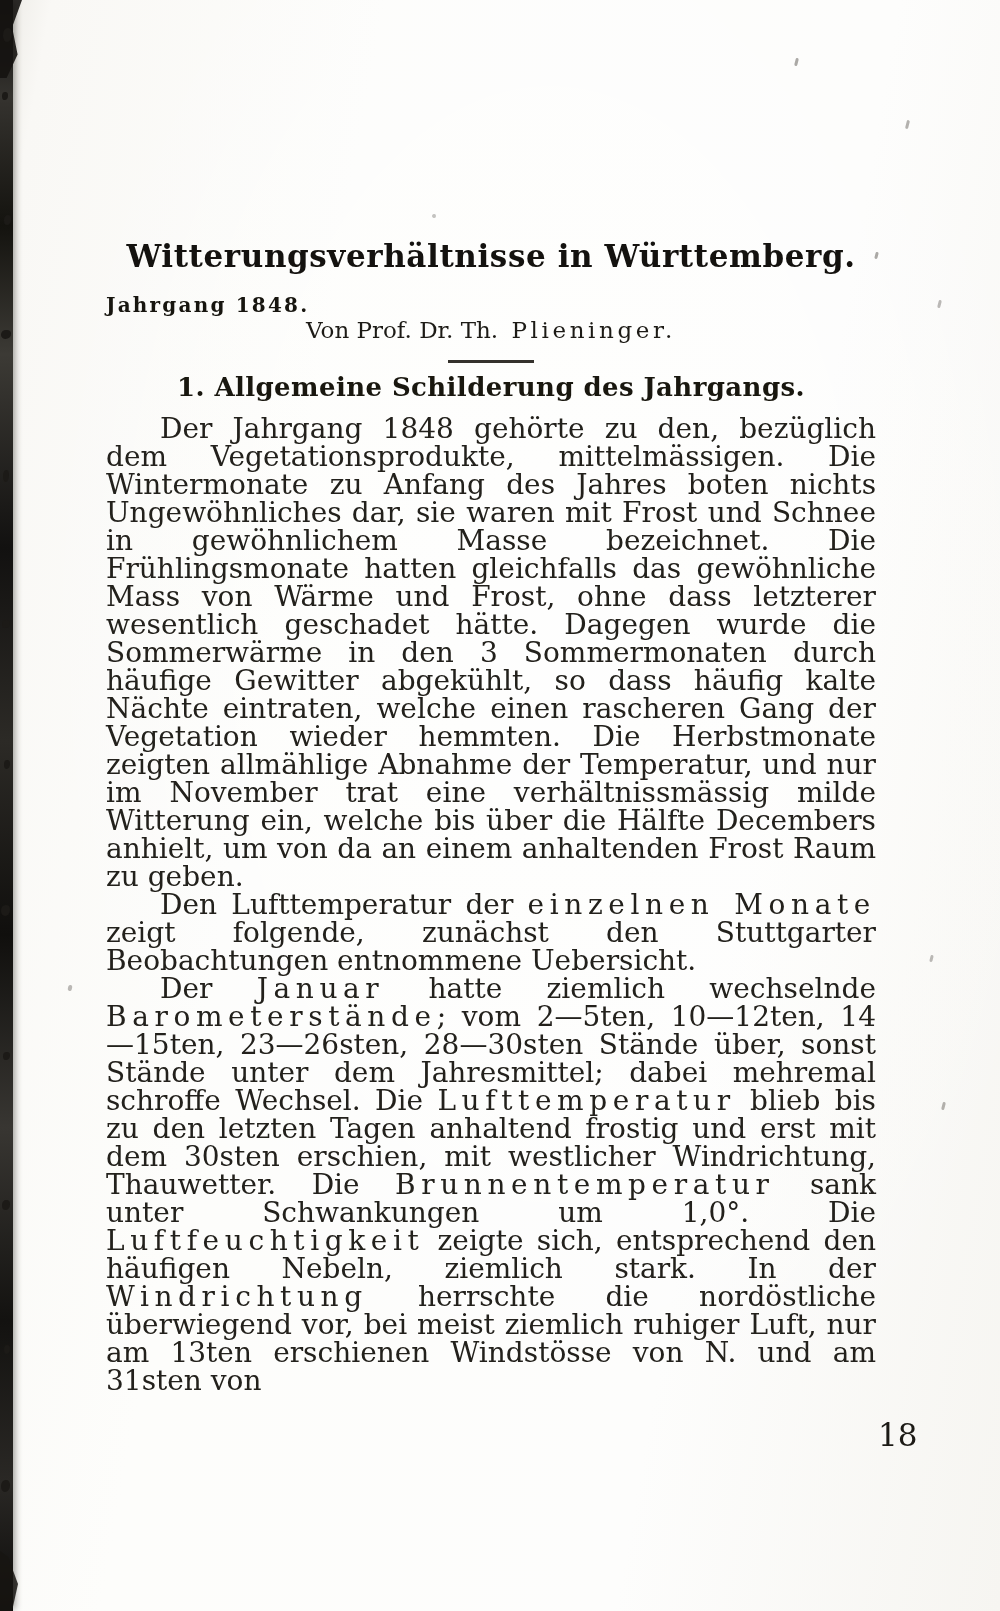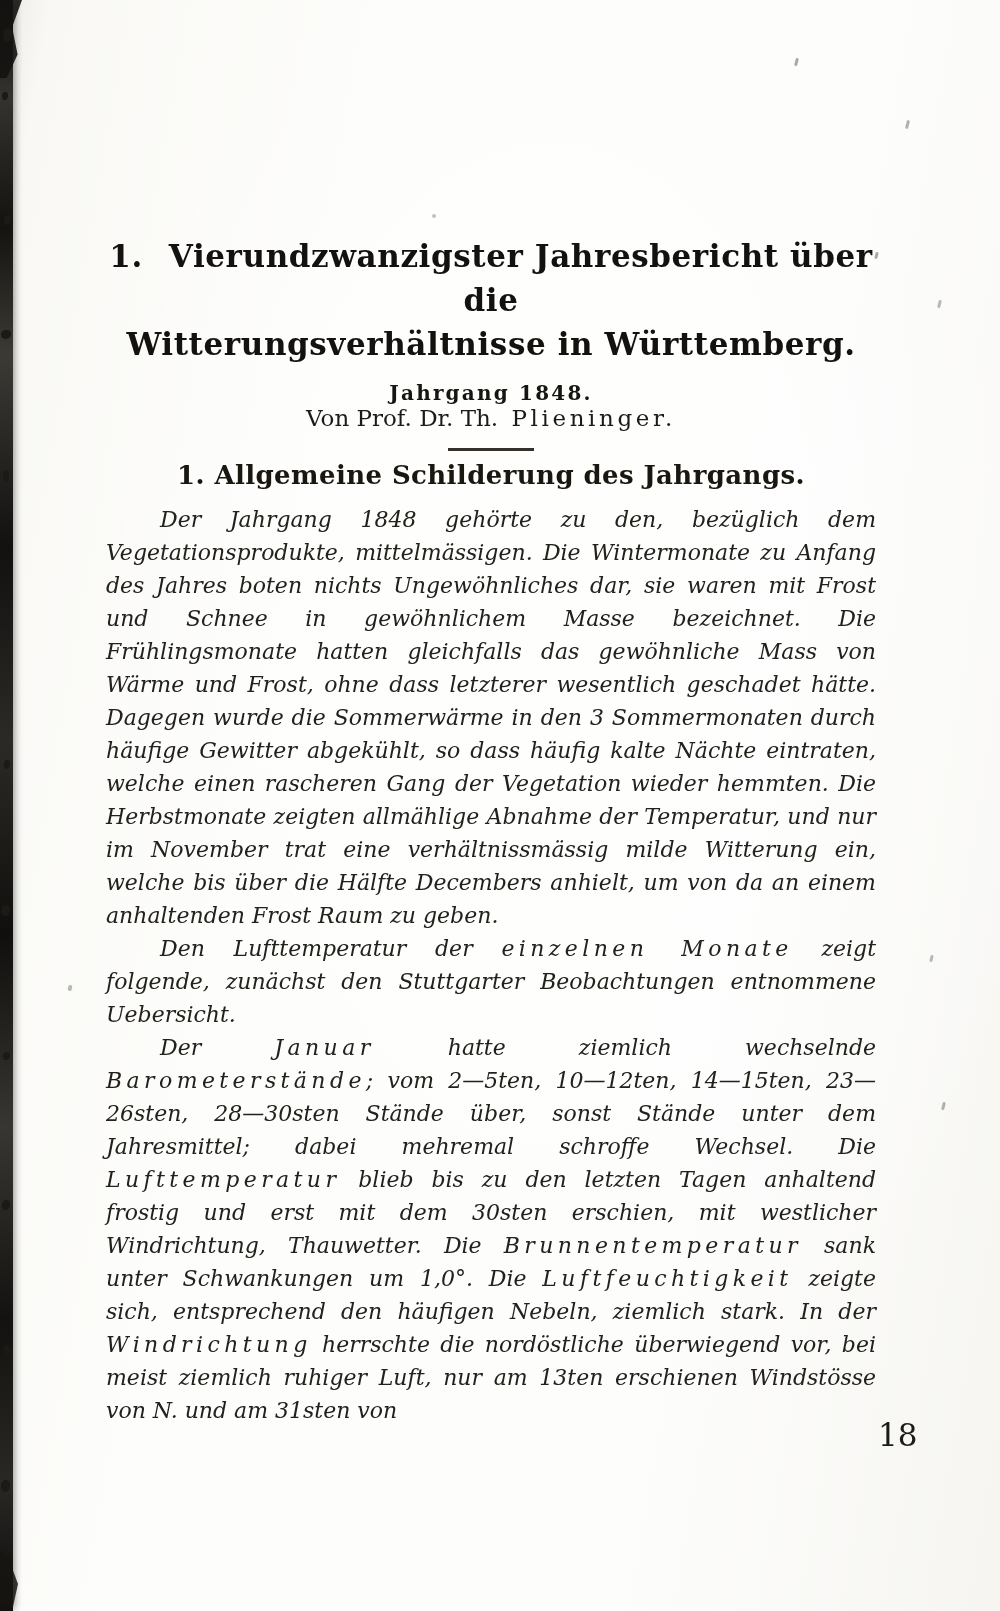--- a/index.html
+++ b/index.html
@@ -39,35 +39,34 @@
   .speck { position:absolute; background:#1c1a17; border-radius:50% 40% 55% 45%; }
   .mark  { position:absolute; background:#5a564f; border-radius:2px; transform:rotate(14deg); }
 
   .content {
     position:absolute; left:106px; top:234px; width:770px;
   }
 
   .title { text-align:center; font-weight:bold; font-size:31px; line-height:44px; letter-spacing:0.6px; color:#14120f; }
   .artnum { margin-right:26px; }
 
-  .volume { margin-top:15px; text-align:center; font-weight:bold; font-size:20px; letter-spacing:2.2px; color:#17150f; }
+  .volume { margin-top:15px; text-align:left; font-weight:bold; font-size:20px; letter-spacing:2.2px; color:#17150f; }
 
   .byline { text-align:center; font-size:23px; color:#1d1b16; }
   .byline .name { letter-spacing:3.6px; margin-left:6px; }
 
   .rule { width:86px; border-top:3px solid #34312c; margin:17px auto 0 auto; }
 
   .section-heading { margin-top:9px; text-align:center; font-size:26px; letter-spacing:0.4px; color:#19170f; }
 
   .body-paragraphs { margin-top:13px; }
   .para {
-    font-size:22px; line-height:33px;
+    font-size:28px; line-height:28px;
     text-align:justify; text-indent:54px;
     color:#23211c;
-    font-style:italic;
   }
   .sperr { letter-spacing:0.2em; }
 
   .footer-imprint { position:absolute; left:130px; top:1424px; font-size:18.5px; color:#23211c; letter-spacing:0.3px; }
   .footer-page    { position:absolute; left:878px; top:1417px; font-size:31px; color:#1c1a15; }
 </style>
 </head>
 <body>
 
 <div class="page">
@@ -94,23 +93,20 @@
   <div class="mark" style="left:875px;top:252px;width:3px;height:7px;opacity:.5;"></div>
   <div class="mark" style="left:938px;top:300px;width:3px;height:8px;opacity:.4;"></div>
   <div class="mark" style="left:432px;top:214px;width:4px;height:4px;opacity:.35;"></div>
   <div class="mark" style="left:930px;top:955px;width:3px;height:7px;opacity:.4;"></div>
   <div class="mark" style="left:942px;top:1102px;width:3px;height:8px;opacity:.45;"></div>
   <div class="mark" style="left:68px;top:985px;width:4px;height:6px;opacity:.4;"></div>
 
   <div class="content">
 
     <h1 class="title">
-      <div>
-        <span class="artnum">1.</span><span>Vierundzwanzigster Jahresbericht über die</span>
-      </div>
       <div>Witterungsverhältnisse in Württemberg.</div>
     </h1>
 
     <div class="volume">Jahrgang 1848.</div>
 
     <div class="byline">
       <span>Von Prof. Dr. Th.</span>
       <span class="name">Plieninger.</span>
     </div>
 

